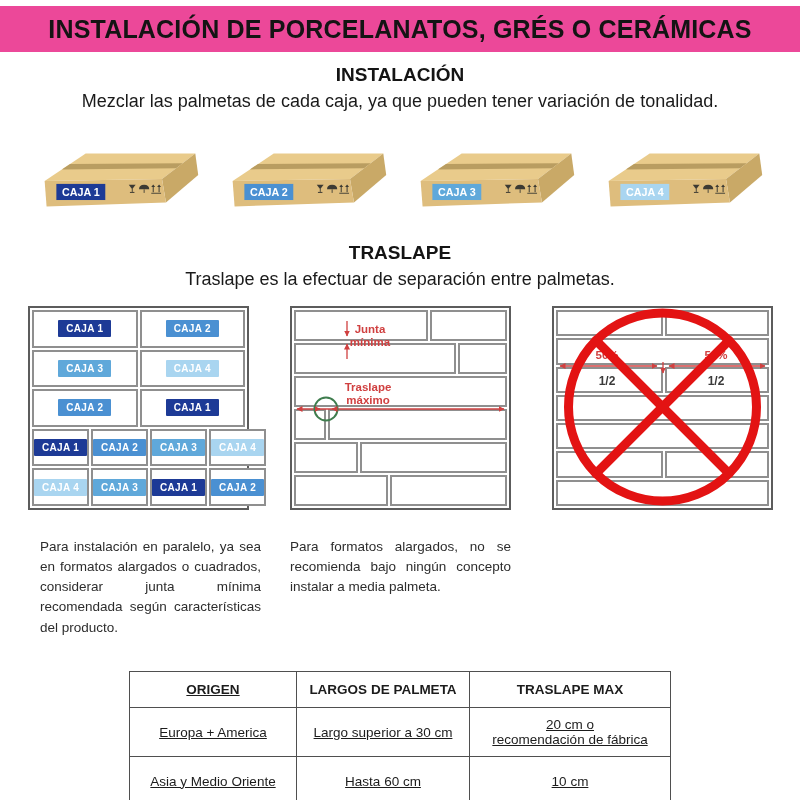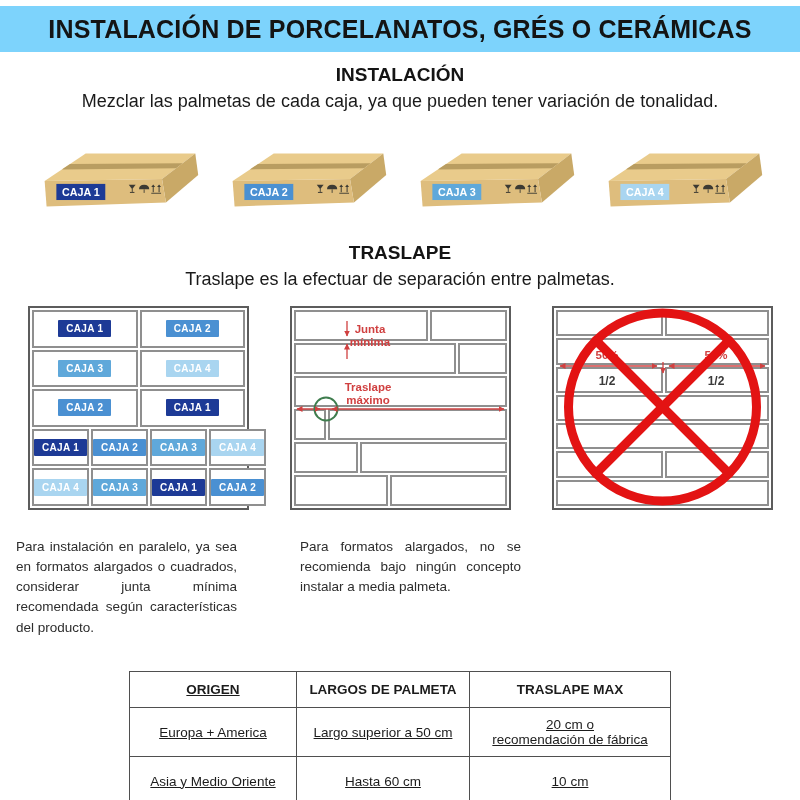--- a/index.html
+++ b/index.html
@@ -2,21 +2,21 @@
 <html><head>
 <meta charset="utf-8">
 <style>
   html,body { margin:0; padding:0; }
   body {
     width:800px; height:800px; background:#ffffff;
     font-family:"Liberation Sans", sans-serif; color:#1c1c1c;
     overflow:hidden;
   }
   .banner {
-    margin-top:6px; height:46px; background:#7dd3fc;
+    margin-top:6px; height:46px; background:#ec4899;
     display:flex; align-items:center; justify-content:center;
   }
   .banner h1 { margin:0; font-size:25px; font-weight:bold; color:#141414; letter-spacing:0.2px; }
 
   .section-title { text-align:center; font-size:19px; font-weight:bold; color:#141414; }
   .section-sub   { text-align:center; font-size:18px; margin-top:5px; color:#1a1a1a; }
   .sec-instalacion { margin-top:12px; }
   .sec-traslape    { margin-top:18px; }
 
   .boxes-row { display:flex; justify-content:center; gap:16px; margin-top:22px; padding:0 24px; }
@@ -34,21 +34,21 @@
     display:flex; align-items:center; justify-content:center; flex:1;
   }
   .chip {
     color:#ffffff; font-weight:bold; font-size:10px; letter-spacing:0.3px;
     padding:3px 8px; border-radius:1px; white-space:nowrap;
   }
   .overlay { position:absolute; left:-2px; top:-2px; width:221px; height:204px; pointer-events:none; }
   .red-text { font-size:11.5px; font-weight:bold; fill:#d04040; }
   .half-text { font-size:12px; font-weight:bold; fill:#3a3a3a; }
 
-  .captions-row { display:flex; gap:63px; padding:0 16px; margin-top:13px; }
+  .captions-row { display:flex; gap:29px; padding:0 40px; margin-top:13px; }
   .caption {
     width:221px; flex:none; font-size:13.5px; line-height:1.5;
     text-align:justify; color:#2d2d2d;
   }
 
   .table-wrap { display:flex; justify-content:center; margin-top:20px; }
   table { border-collapse:collapse; table-layout:fixed; }
   th,td { border:1.5px solid #4f4f4f; text-align:center; font-size:13.5px; padding:2px 8px; color:#1c1c1c; }
   th { height:31px; font-weight:bold; }
   td { height:44px; white-space:pre-line;text-decoration:underline; }
@@ -328,21 +328,21 @@
     <thead>
       <tr>
         <th class="col-origen">ORIGEN</th>
         <th class="col-largos">LARGOS DE PALMETA</th>
         <th class="col-traslape">TRASLAPE MAX</th>
       </tr>
     </thead>
     <tbody id="table-body">
         <tr>
           <td>Europa + America</td>
-          <td>Largo superior a 50 cm</td>
+          <td>Largo superior a 30 cm</td>
           <td>20 cm o
 recomendación de fábrica</td>
         </tr>
         <tr>
           <td>Asia y Medio Oriente</td>
           <td>Hasta 60 cm</td>
           <td>10 cm</td>
         </tr>
       </tbody>
   </table>

